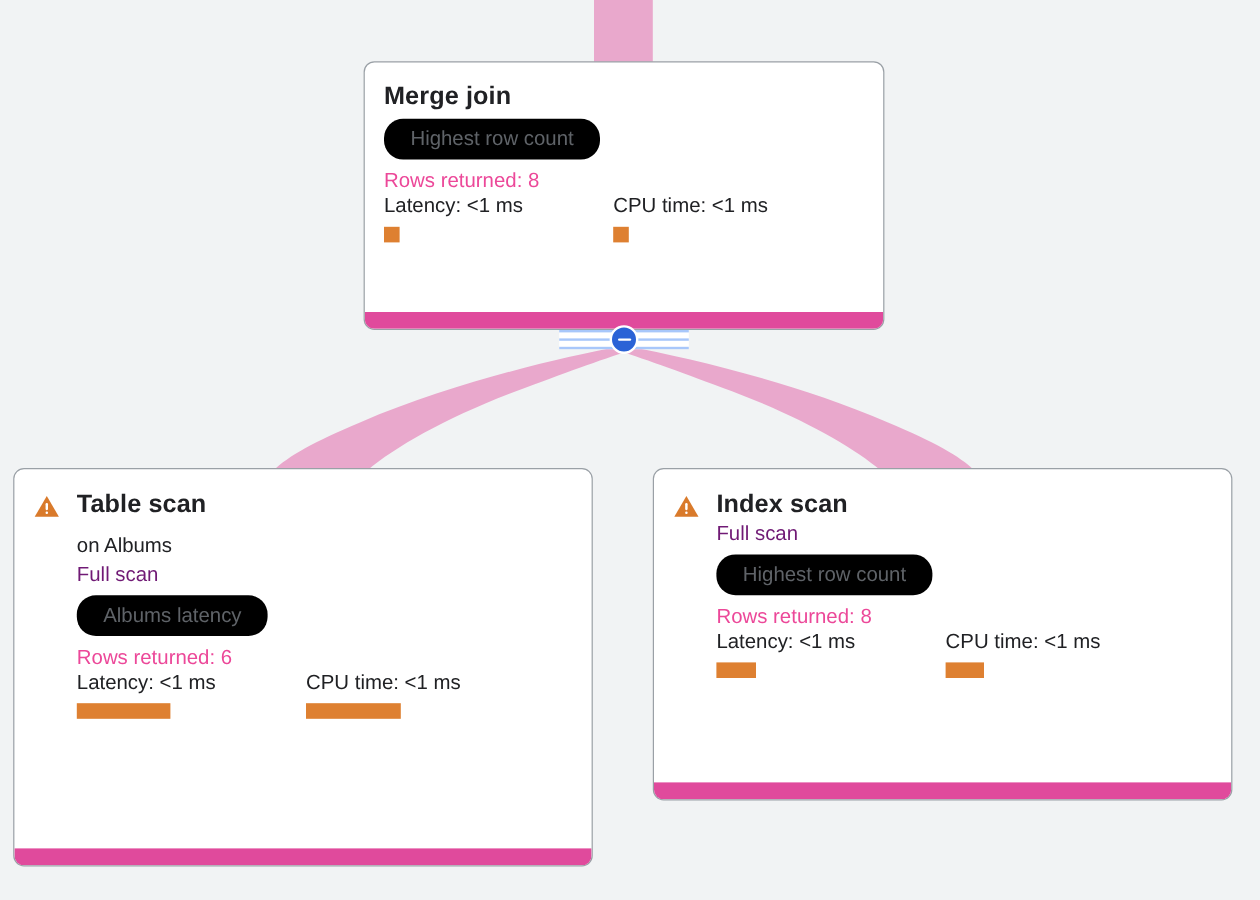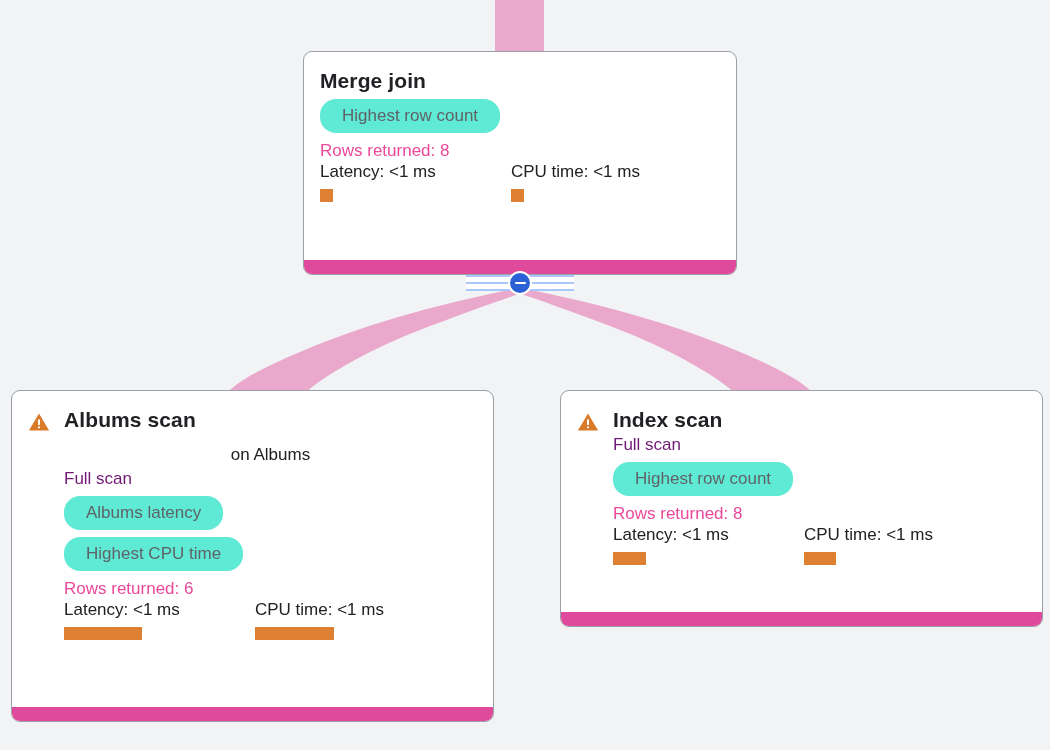--- a/index.html
+++ b/index.html
@@ -50,21 +50,21 @@
   }
   .node-accent {
     height: 14px;
     width: 100%;
     background: #e04a9c;
     flex: 0 0 auto;
   }
 
   .node-header {
     display: flex;
-    align-items: flex-start;
+    align-items: flex-end;
   }
   .warn-icon {
     flex: 0 0 auto;
     width: 22px;
     height: 22px;
     margin-right: 14px;
     margin-top: 4px;
   }
   .node-title {
     font-size: 21px;
@@ -79,32 +79,31 @@
   .node.has-icon .node-indent {
     padding-left: 36px;
   }
 
   .node-subtitle {
     font-size: 17px;
     color: #202124;
     line-height: 24px;
     margin-top: 10px;
     white-space: nowrap;
-    text-align: center;
   }
   .node-scantype {
     font-size: 17px;
     color: #701a75;
     line-height: 23px;
   }
 
   .chip-row { margin-top: 6px; }
   .chip {
     display: inline-block;
-    background: #5eead4;
+    background: #000000;
     color: #5f6368;
     font-size: 17px;
     line-height: 20px;
     border-radius: 16px;
     padding: 7px 22px;
     margin-bottom: 7px;
     white-space: nowrap;
   }
   .chip-stack .chip { display: block; width: fit-content; }
 
@@ -244,46 +243,45 @@
   </div>
 
   <div class="node has-icon" id="node-table-scan" style="left:11px; top:390px; width:483px; height:332px;">
     <div class="node-body">
       <div class="node-header">
         <svg class="warn-icon" viewBox="0 0 24 24">
           <path d="M12 2.6 L23 21.4 H1 Z" fill="#d97a2b"></path>
           <rect x="10.9" y="9" width="2.2" height="6.4" rx="1" fill="#ffffff"></rect>
           <rect x="10.9" y="16.6" width="2.2" height="2.3" rx="1" fill="#ffffff"></rect>
         </svg>
-        <div class="node-title">Albums scan</div>
+        <div class="node-title">Table scan</div>
       </div>
       <div class="node-indent">
         <div class="node-subtitle">on Albums</div>
         <div class="node-scantype">Full scan</div>
         <div class="chip-row chip-stack">
           <span class="chip">Albums latency</span>
-          <span class="chip">Highest CPU time</span>
         </div>
         <div class="rows-returned">Rows returned: 6</div>
         <div class="metrics">
           <div class="metric">
             <div class="metric-label">Latency: &lt;1 ms</div>
             <div class="metric-bar" style="width:78px"></div>
           </div>
           <div class="metric">
             <div class="metric-label">CPU time: &lt;1 ms</div>
             <div class="metric-bar" style="width:79px"></div>
           </div>
         </div>
       </div>
     </div>
     <div class="node-accent"></div>
   </div>
 
-  <div class="node has-icon" id="node-index-scan" style="left:560px; top:390px; width:483px; height:237px;">
+  <div class="node has-icon" id="node-index-scan" style="left:544px; top:390px; width:483px; height:277px;">
     <div class="node-body">
       <div class="node-header">
         <svg class="warn-icon" viewBox="0 0 24 24">
           <path d="M12 2.6 L23 21.4 H1 Z" fill="#d97a2b"></path>
           <rect x="10.9" y="9" width="2.2" height="6.4" rx="1" fill="#ffffff"></rect>
           <rect x="10.9" y="16.6" width="2.2" height="2.3" rx="1" fill="#ffffff"></rect>
         </svg>
         <div class="node-title">Index scan</div>
       </div>
       <div class="node-indent">

